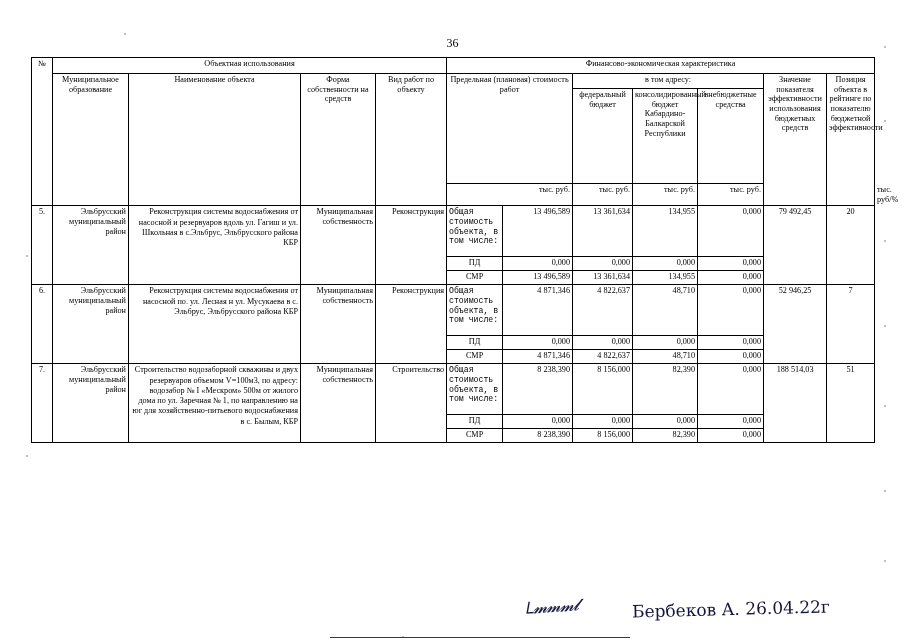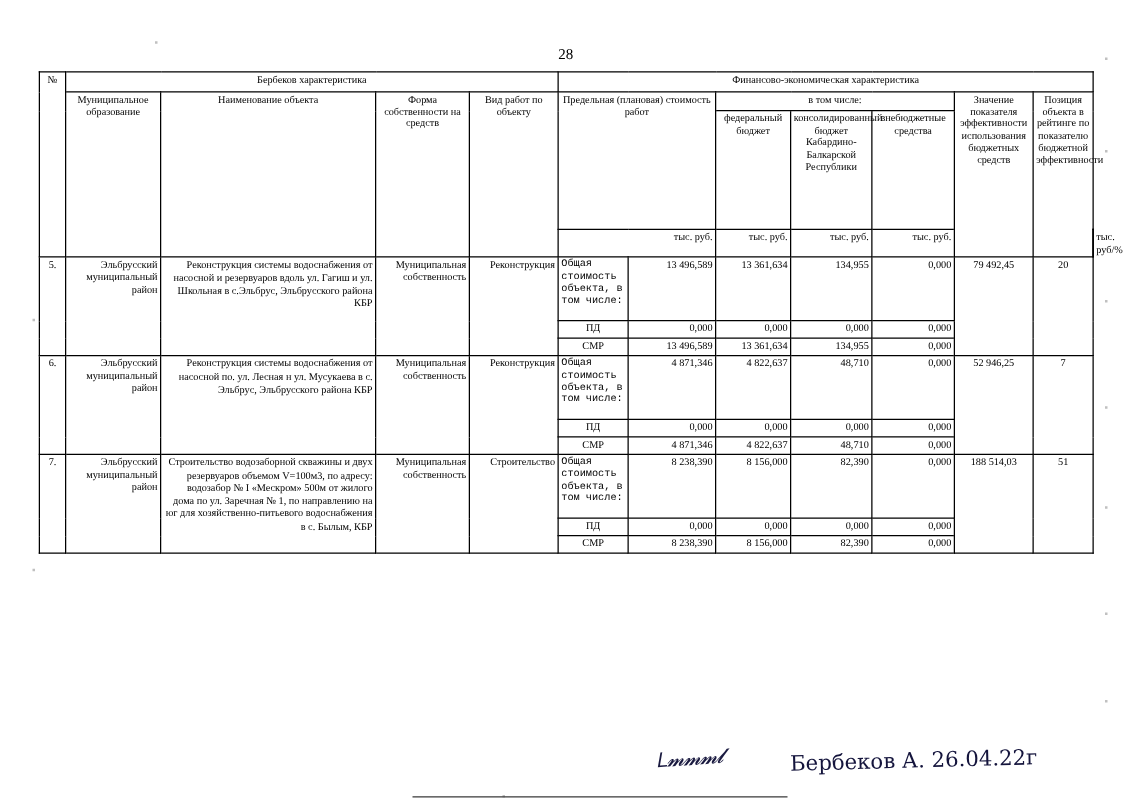--- a/index.html
+++ b/index.html
@@ -85,21 +85,21 @@
     top: 62px;
     width: 300px;
     height: 1px;
     background: #3a3a3a;
   }
   .dot { position: absolute; width: 2px; height: 2px; background: #c0c0c0; }
 </style>
 </head>
 <body>
 
-<div class="page-number">28</div>
+<div class="page-number">36</div>
 
 <div class="dot" style="left:124px; top:33px;"></div>
 <div class="dot" style="left:884px; top:46px;"></div>
 <div class="dot" style="left:884px; top:120px;"></div>
 <div class="dot" style="left:884px; top:240px;"></div>
 <div class="dot" style="left:884px; top:325px;"></div>
 <div class="dot" style="left:884px; top:405px;"></div>
 <div class="dot" style="left:884px; top:490px;"></div>
 <div class="dot" style="left:884px; top:560px;"></div>
 <div class="dot" style="left:26px; top:255px;"></div>
@@ -118,31 +118,31 @@
     <col style="width:60px">
     <col style="width:65px">
     <col style="width:66px">
     <col style="width:63px">
     <col style="width:48px">
   </colgroup>
 
   <tbody>
       <tr>
     <td rowspan="4" class="grp-head">№</td>
-    <td colspan="4" class="grp-head hdr-top">Бербеков характеристика</td>
+    <td colspan="4" class="grp-head hdr-top">Объектная использования</td>
     <td colspan="7" class="grp-head hdr-top">Финансово-экономическая характеристика</td>
   </tr>
 
   <tr>
     <td rowspan="3" class="colhead">Муниципальное образование</td>
     <td rowspan="3" class="colhead">Наименование объекта</td>
     <td rowspan="3" class="colhead">Форма собственности на средств</td>
     <td rowspan="3" class="colhead">Вид работ по объекту</td>
     <td colspan="2" rowspan="2" class="colhead">Предельная (плановая) стоимость работ</td>
-    <td colspan="3" class="grp-head" style="height:12px;">в том числе:</td>
+    <td colspan="3" class="grp-head" style="height:12px;">в том адресу:</td>
     <td rowspan="3" class="colhead">Значение показателя эффективности использования бюджетных средств</td>
     <td rowspan="3" class="colhead">Позиция объекта в рейтинге по показателю бюджетной эффективности</td>
   </tr>
 
   <tr>
     <td class="colhead" style="height:92px;">федеральный бюджет</td>
     <td class="colhead">консолидированный бюджет Кабардино-Балкарской Республики</td>
     <td class="colhead">внебюджетные средства</td>
   </tr>
 

